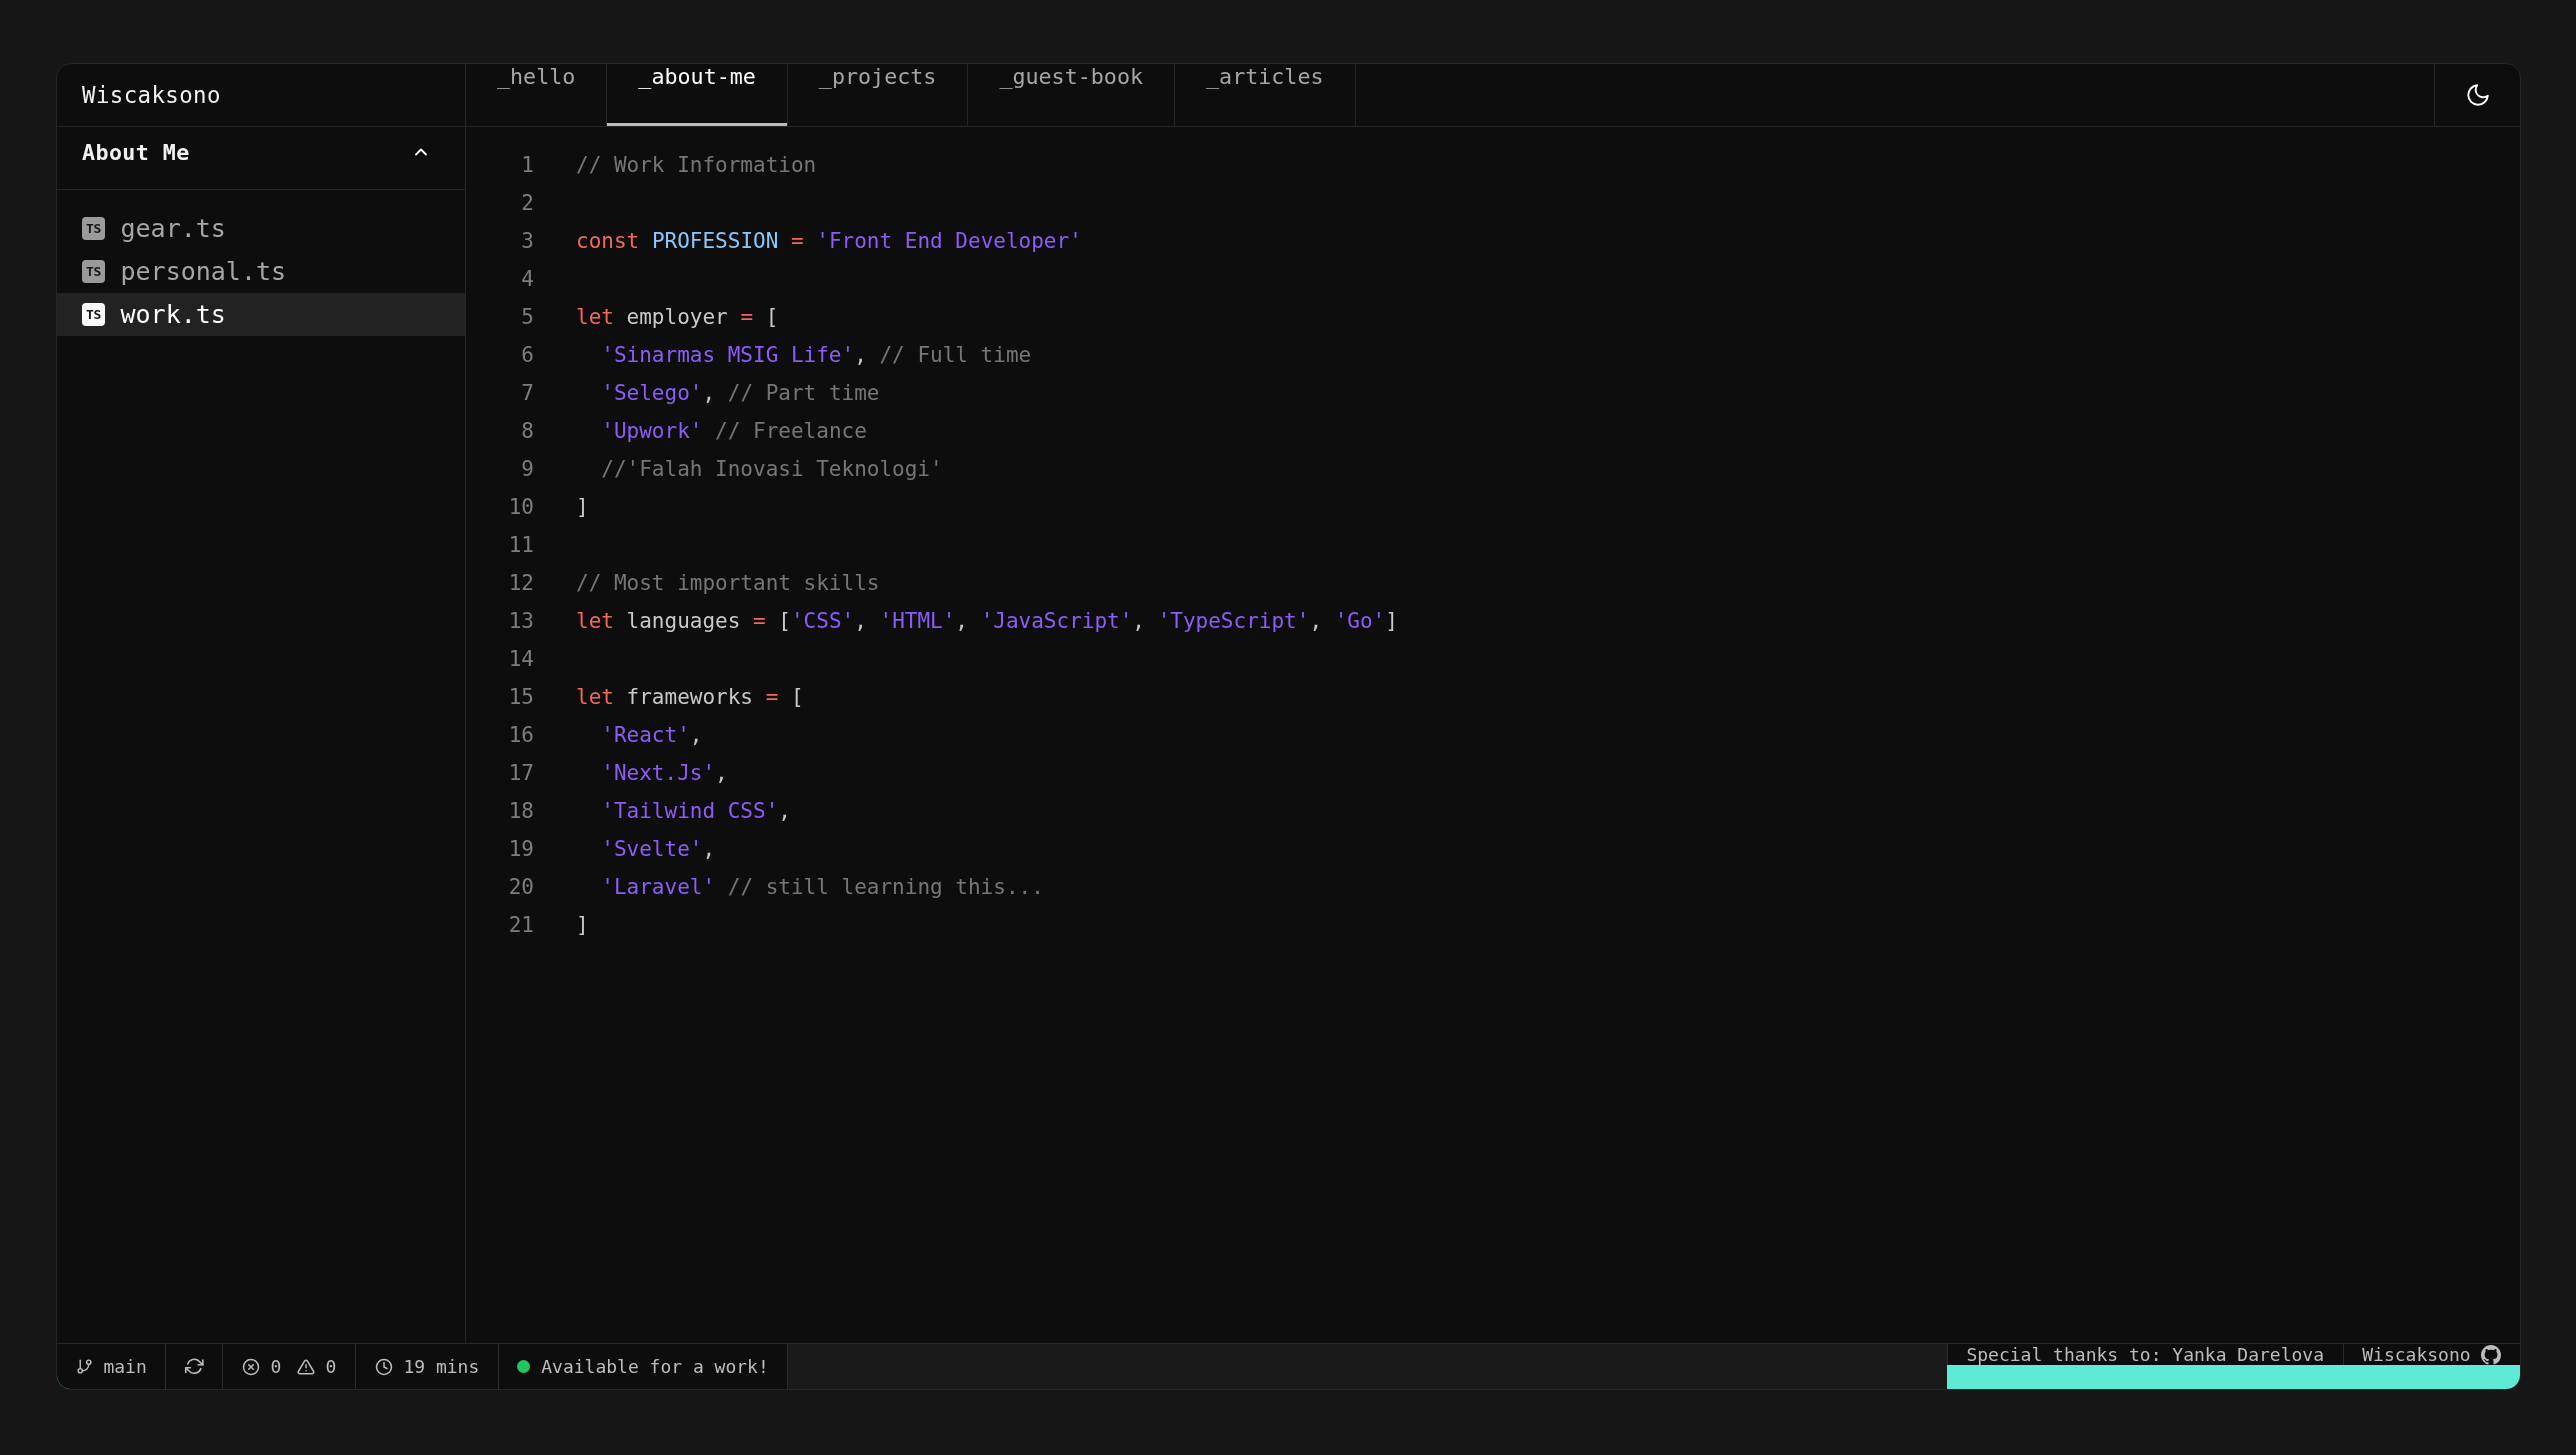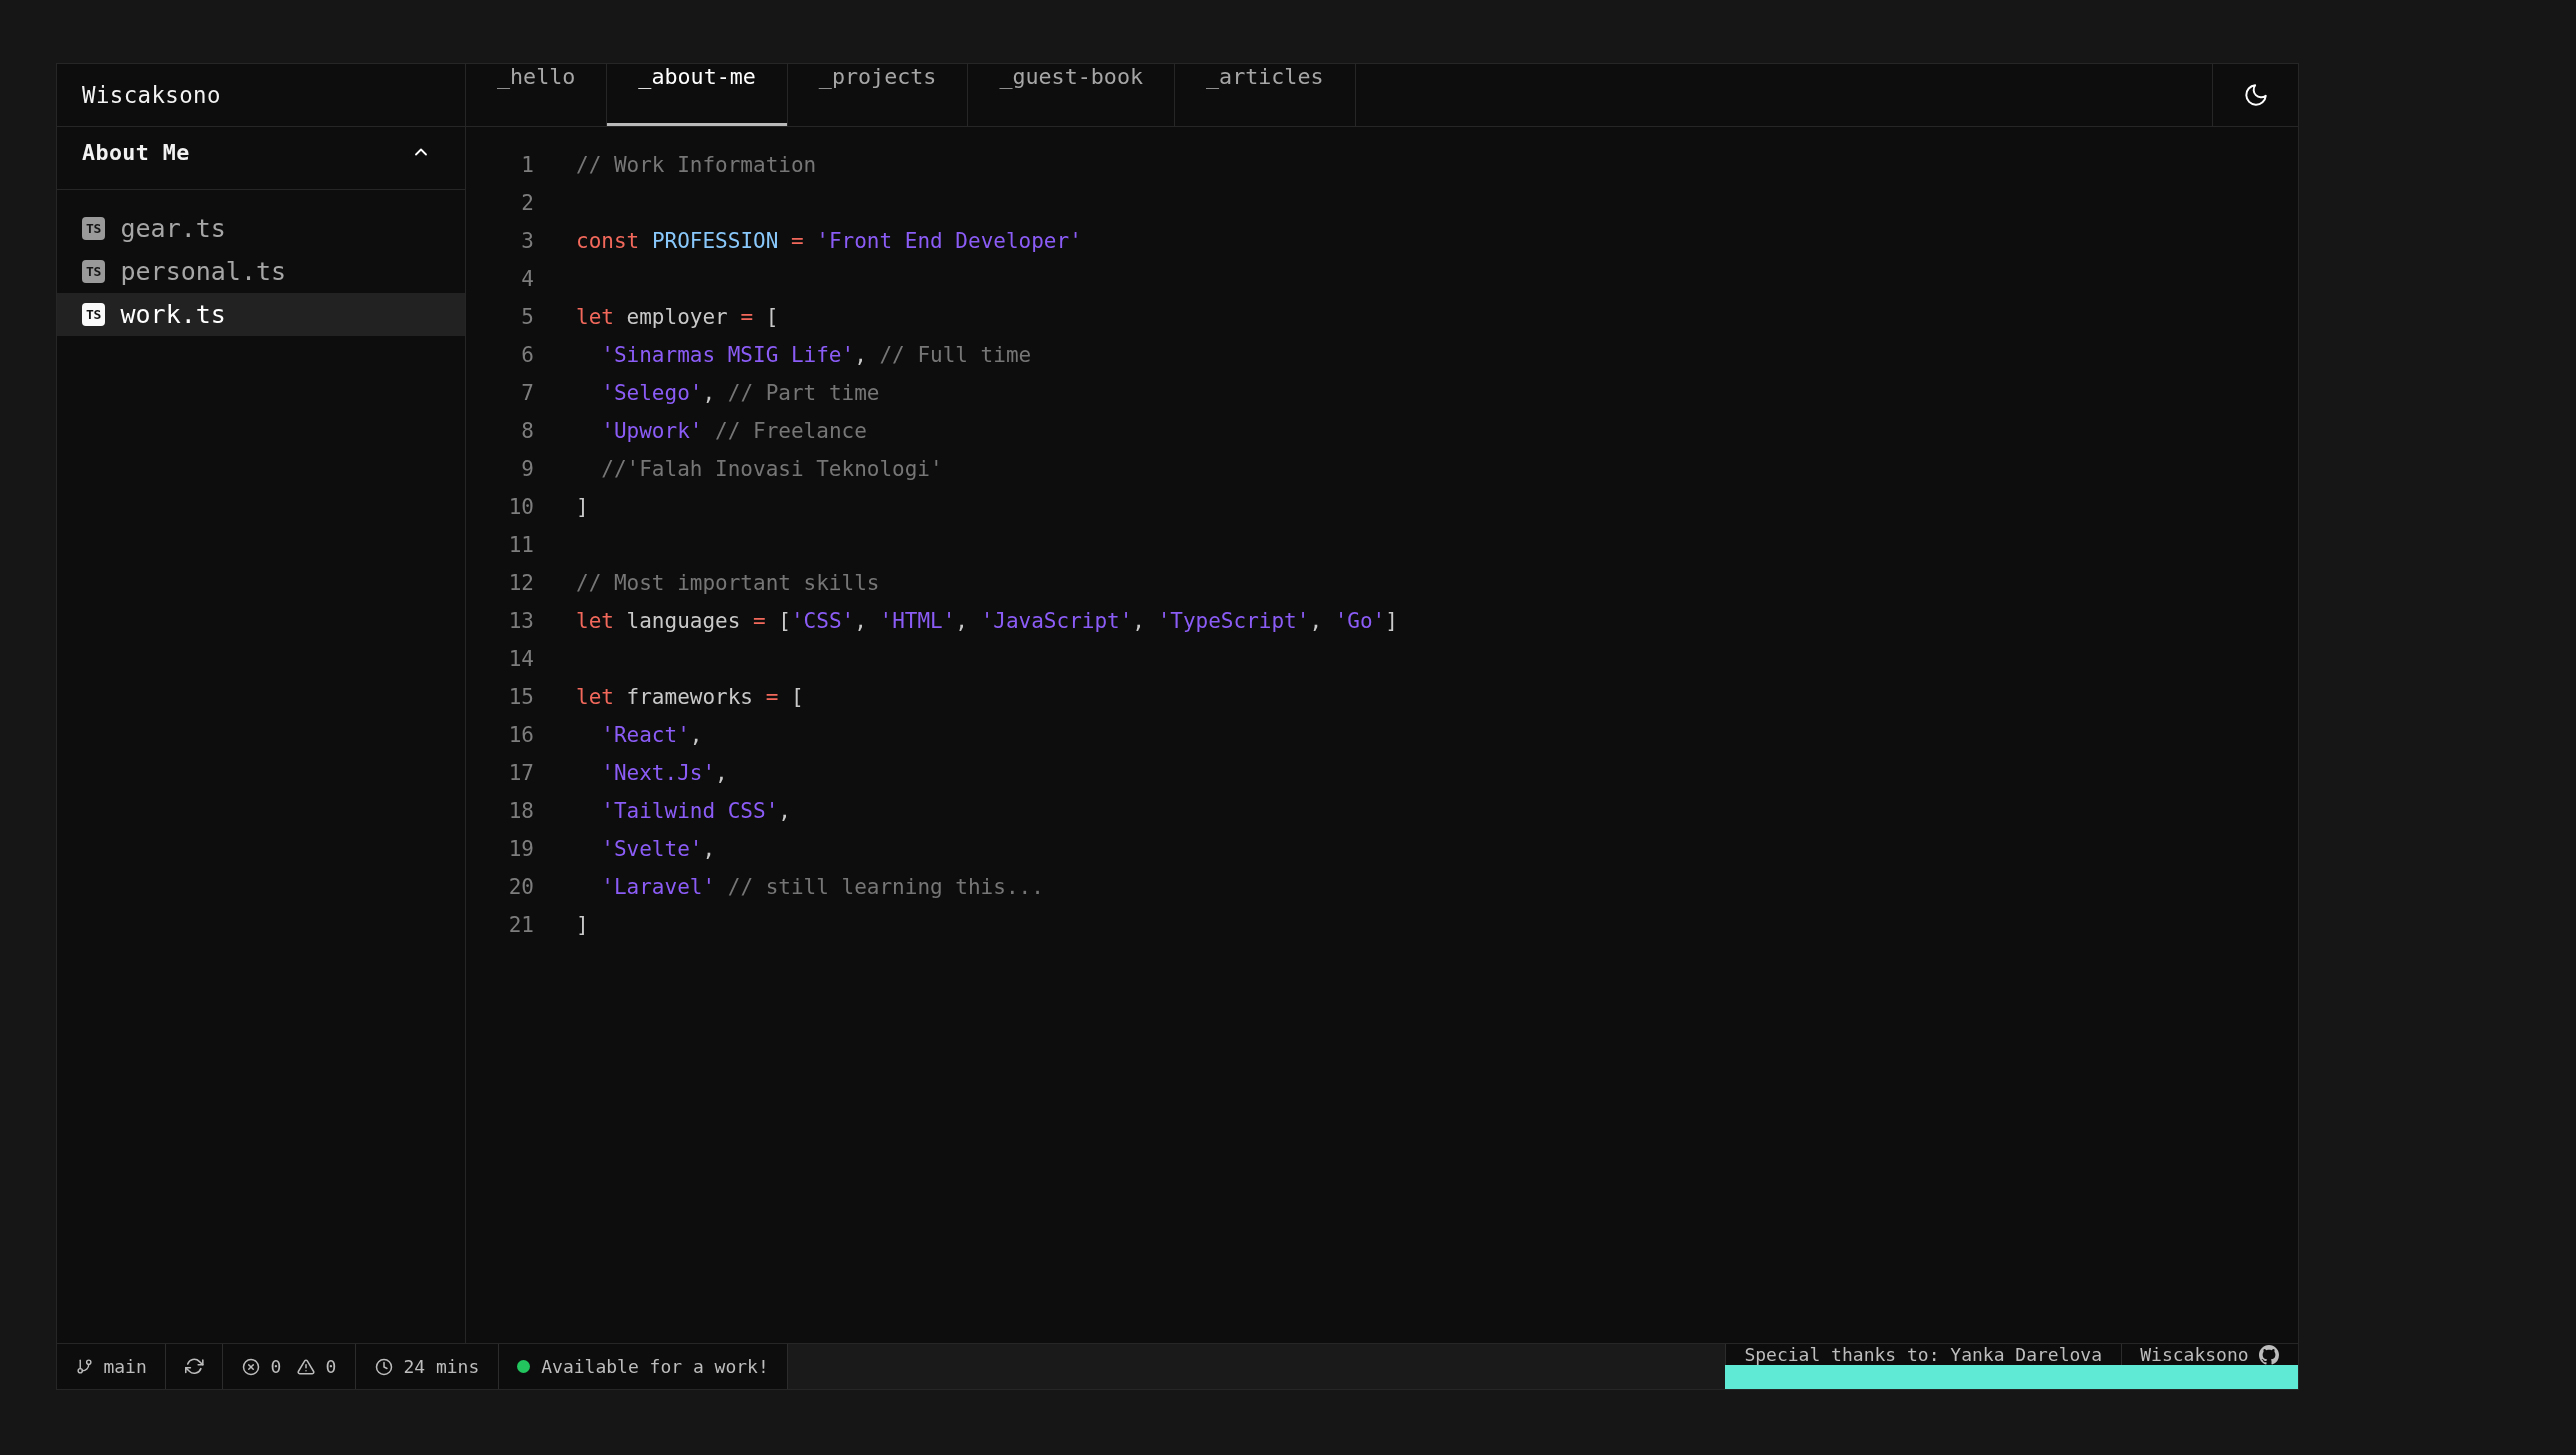--- a/index.html
+++ b/index.html
@@ -5,23 +5,23 @@
   * { box-sizing: border-box; margin: 0; padding: 0; }
   html, body {
     width: 2576px; height: 1455px;
     background: #161616;
     font-family: "DejaVu Sans Mono", "Liberation Mono", monospace;
     overflow: hidden;
   }
   .window {
     position: absolute;
     left: 56px; top: 63px;
-    width: 2243px; height: 1327px;
+    width: 2465px; height: 1327px;
     background: #0d0d0d;
-    border-radius: 0;
+    border-radius: 15px;
     border: 0.8px solid #262626;
     display: flex;
     flex-direction: column;
     overflow: hidden;
   }
 
   
   .topbar {
     display: flex;
     height: 63px;
@@ -263,21 +263,21 @@
           <line x1="12" y1="9" x2="12" y2="13"></line>
           <line x1="12" y1="17" x2="12.01" y2="17"></line>
       </svg>
       <span>0</span>
     </div>
     <div class="sgroup">
       <svg width="18" height="18" viewBox="0 0 24 24" fill="none" stroke="#bdbdbd" stroke-width="2" stroke-linecap="round" stroke-linejoin="round">
         <circle cx="12" cy="12" r="10"></circle>
           <polyline points="12 6 12 12 16 14"></polyline>
       </svg>
-      <span>24 mins</span>
+      <span>19 mins</span>
     </div>
     <div class="sgroup">
       <span class="dot"></span>
       <span>Available for a work!</span>
     </div>
 
     <div class="sfill"></div>
 
     <div class="sright">
       <div class="sgroup r">

